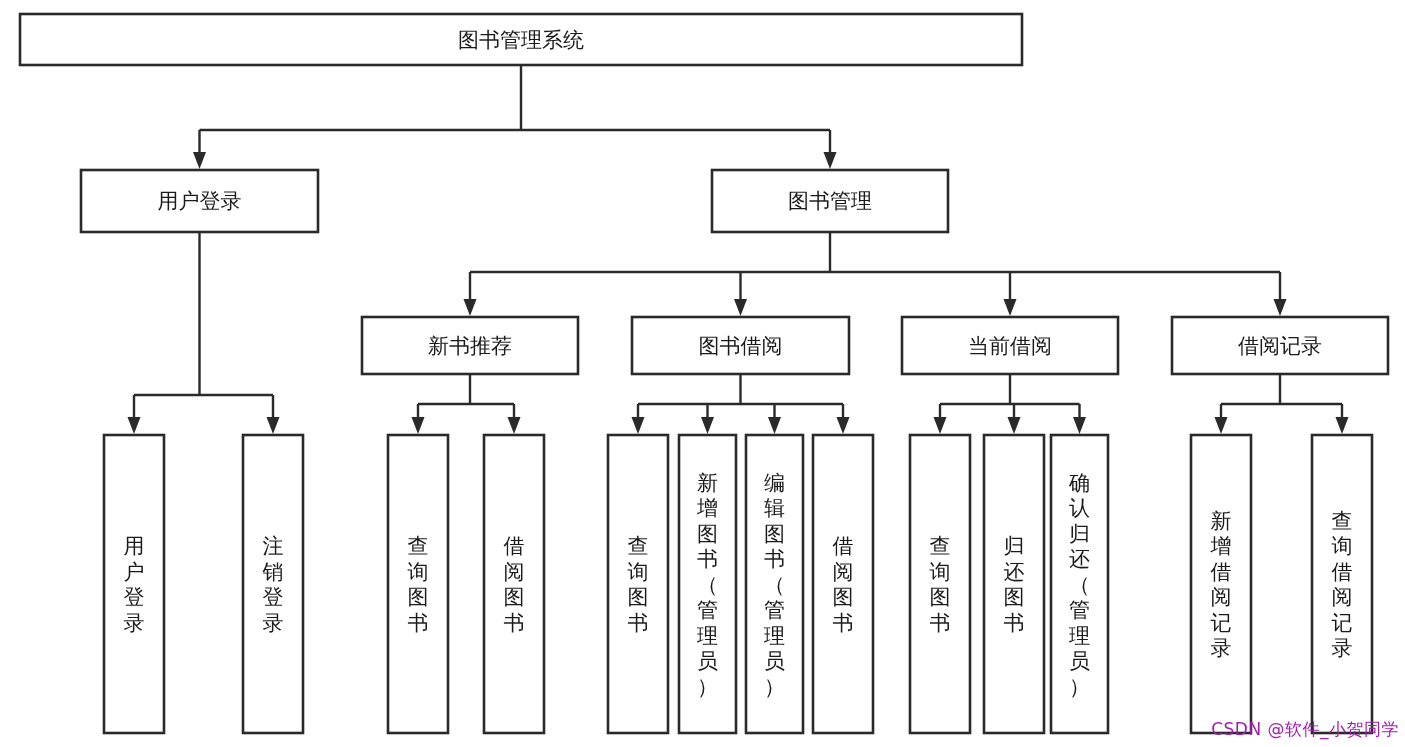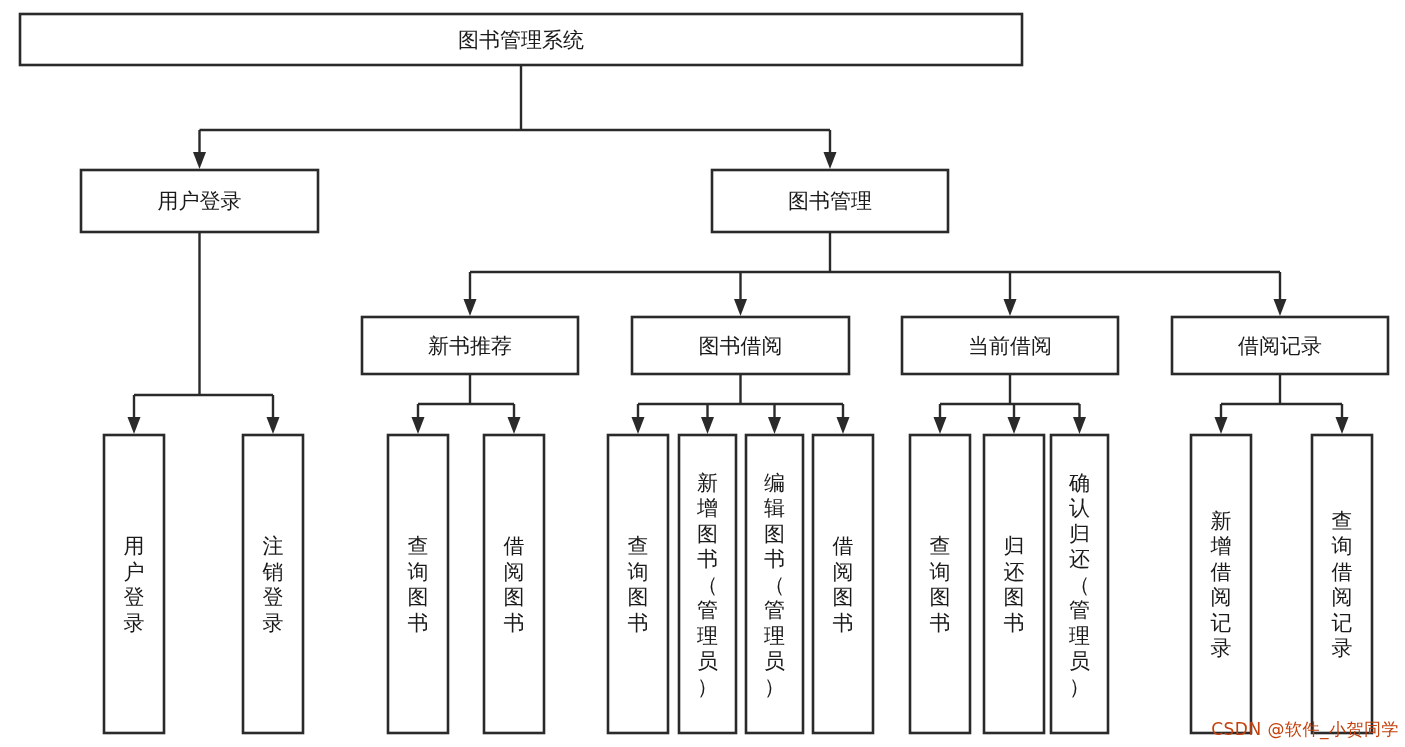--- a/index.html
+++ b/index.html
@@ -16,21 +16,21 @@
   .node-label-h{
     font-size:21px;fill:#1a1a1a;text-anchor:middle;
     dominant-baseline:middle;font-family:"DejaVu Sans",sans-serif;
   }
   .node-label-v{
     font-size:21px;fill:#1a1a1a;text-anchor:middle;
     font-family:"DejaVu Sans",sans-serif;
   }
   .watermark{
     position:absolute;right:6px;bottom:6px;
-    font-size:17px;color:#c2410c;letter-spacing:.5px;
+    font-size:17px;color:#a21caf;letter-spacing:.5px;
     font-family:"DejaVu Sans",sans-serif;
     white-space:nowrap;pointer-events:none;user-select:none;
   }
 </style>
 </head>
 <body>
 
 <div id="stage">
   <svg id="diagram" viewBox="0 0 1405 747" xmlns="http://www.w3.org/2000/svg">
     <g id="edges-layer">

